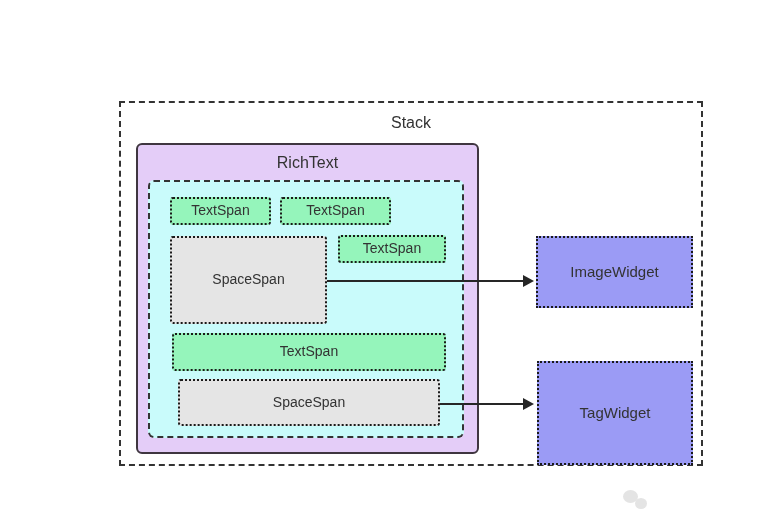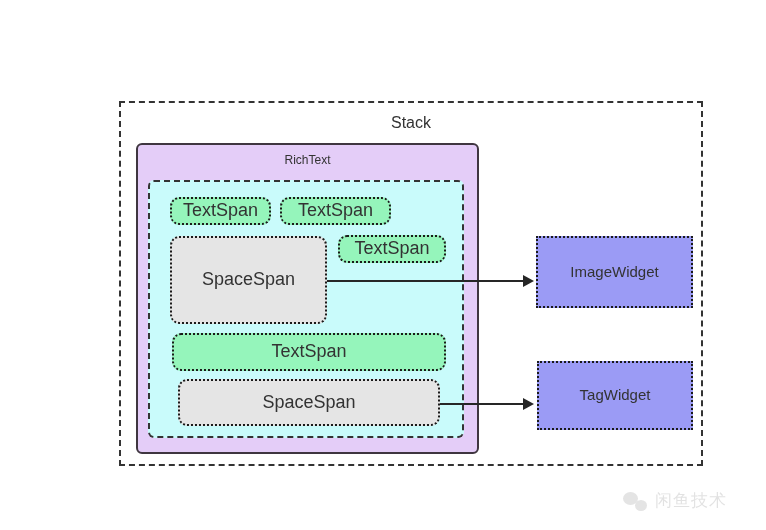--- a/index.html
+++ b/index.html
@@ -59,58 +59,58 @@
     width: 343px;
     height: 311px;
     border: 2px solid #3f3640;
     border-radius: 6px;
     background: #e4cdf8;
     align-items: flex-start;
     justify-content: center;
     padding-top: 9px;
   }
   .richtext > .lbl {
-    font-size: 12px;
+    font-size: 16px;
   }
 
   
   .spans-wrap {
     left: 148px;
     top: 180px;
     width: 316px;
     height: 258px;
     border: 2px dashed #333333;
     border-radius: 6px;
     background: #c9fbfb;
   }
 
   
   .chip {
     border: 2px dotted #1a1a1a;
-    border-radius: 9px;
-    font-size: 18px;
+    border-radius: 3px;
+    font-size: 14px;
   }
   .chip.green { background: #95f5bb; }
   .chip.blue  { background: #e5e5e5; }
 
   .ts1 { left: 170px; top: 197px; width: 101px; height: 28px; }
   .ts2 { left: 280px; top: 197px; width: 111px; height: 28px; }
   .ss1 { left: 170px; top: 236px; width: 157px; height: 88px; }
   .ts3 { left: 338px; top: 235px; width: 108px; height: 28px; }
   .ts4 { left: 172px; top: 333px; width: 274px; height: 38px; }
   .ss2 { left: 178px; top: 379px; width: 262px; height: 47px; }
 
   
   .widget {
     border: 2px dotted #1a1a1a;
     background: #9b9bf5;
     font-size: 15px;
   }
   .w-image { left: 536px; top: 236px; width: 157px; height: 72px; }
-  .w-tag   { left: 537px; top: 361px; width: 156px; height: 69px; }
+  .w-tag   { left: 537px; top: 361px; width: 156px; height: 104px; }
 
   
   .conn {
     position: absolute;
     height: 0;
     border-top: 2px solid #262626;
   }
   .conn1 { left: 327px; top: 280px; width: 198px; }
   .conn2 { left: 440px; top: 403px; width: 85px; }
   .arrow {
@@ -203,16 +203,15 @@
   <div class="conn conn1"></div>
   <div class="arrow arrow1"></div>
   <div class="conn conn2"></div>
   <div class="arrow arrow2"></div>
 
   <div class="watermark">
     <span class="wm-icon">
       <span class="bub-a"></span>
       <span class="bub-b"></span>
     </span>
-    <span class="wm-text">闲鱼技术</span>
   </div>
 
 </div>
 
 </body></html>

